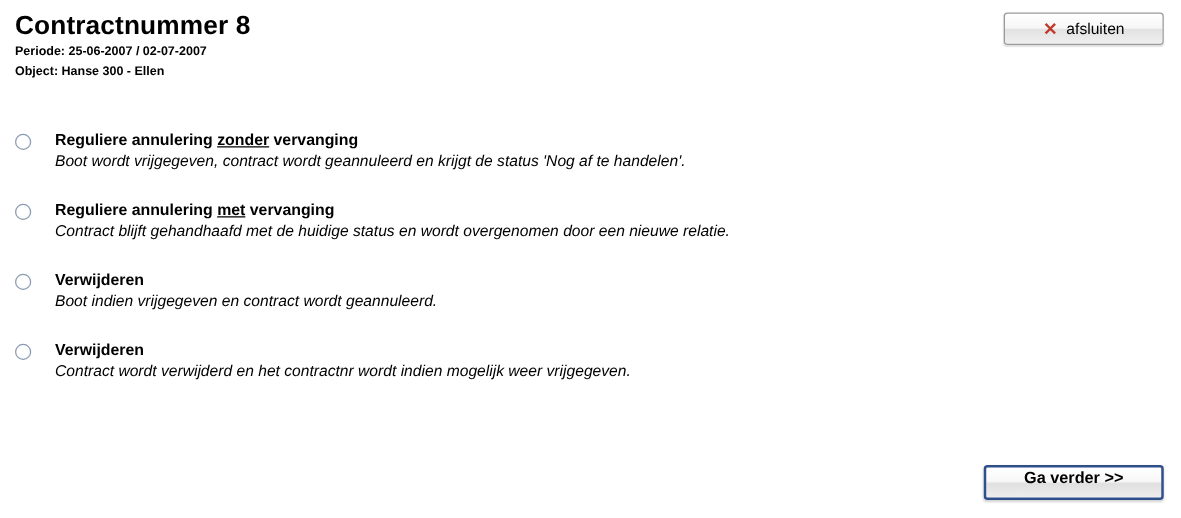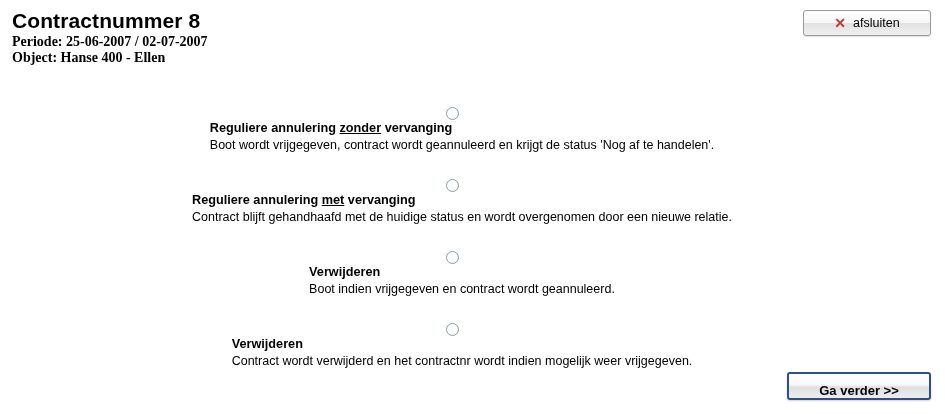--- a/index.html
+++ b/index.html
@@ -30,25 +30,24 @@
     top: 8px;
   }
   .title {
     font-size: 21px;
     font-weight: bold;
     letter-spacing: 0.1px;
     line-height: 26px;
     white-space: nowrap;
   }
   .subline {
-    font-size: 14px;
+    font-size: 10px;
     font-weight: bold;
     line-height: 16px;
     white-space: nowrap;
-    font-family: Liberation Serif, serif;
   }
 
   
   .close-btn {
     position: absolute;
     right: 14px;
     top: 10px;
     width: 128px;
     height: 26px;
     box-sizing: border-box;
@@ -72,23 +71,22 @@
 
   
   .options {
     position: absolute;
     left: 12px;
     top: 104px;
     width: 900px;
   }
   .option {
     display: flex;
-    align-items: center;
+    align-items: flex-start;
     margin-bottom: 22px;
-    flex-direction: column;
   }
   .radio {
     width: 13px;
     height: 13px;
     border-radius: 50%;
     border: 1px solid #8a9bb0;
     background: radial-gradient(circle at 45% 38%, #ffffff 0%, #ffffff 55%, #eef2f6 100%);
     box-sizing: border-box;
     margin-top: 3px;
     margin-right: 19px;
@@ -101,52 +99,53 @@
   .opt-label {
     font-size: 12.7px;
     font-weight: bold;
     white-space: nowrap;
   }
   .opt-label .u {
     text-decoration: underline;
   }
   .opt-desc {
     font-size: 12.5px;
+    font-style: italic;
     white-space: nowrap;
   }
 
   
   .next-btn {
     position: absolute;
     right: 14px;
     bottom: 14px;
     width: 144px;
     height: 28px;
     box-sizing: border-box;
     border: 2px solid #2f4f8a;
     border-radius: 3px;
     background: linear-gradient(to bottom, #ffffff 0%, #f7f7f7 46%, #e0e0e0 54%, #ededed 100%);
     display: flex;
-    align-items: flex-end;
+    align-items: flex-start;
     justify-content: center;
     font-size: 13px;
     font-weight: bold;
     box-shadow: 0 1px 2px rgba(0,0,0,0.18);
     cursor: pointer;
   }
 </style>
 </head>
 <body>
 
 <div class="page">
 
   <div class="header">
     <div class="title">Contractnummer 8</div>
     <div class="subline">Periode: 25-06-2007 / 02-07-2007</div>
-    <div class="subline">Object: Hanse 400 - Ellen</div>
+    <div class="subline">Object: Hanse 300 - Ellen</div>
   </div>
 
   <div class="close-btn">
     <span class="x-icon">✕</span>
     <span>afsluiten</span>
   </div>
 
   <div class="options">
 
     <div class="option">

